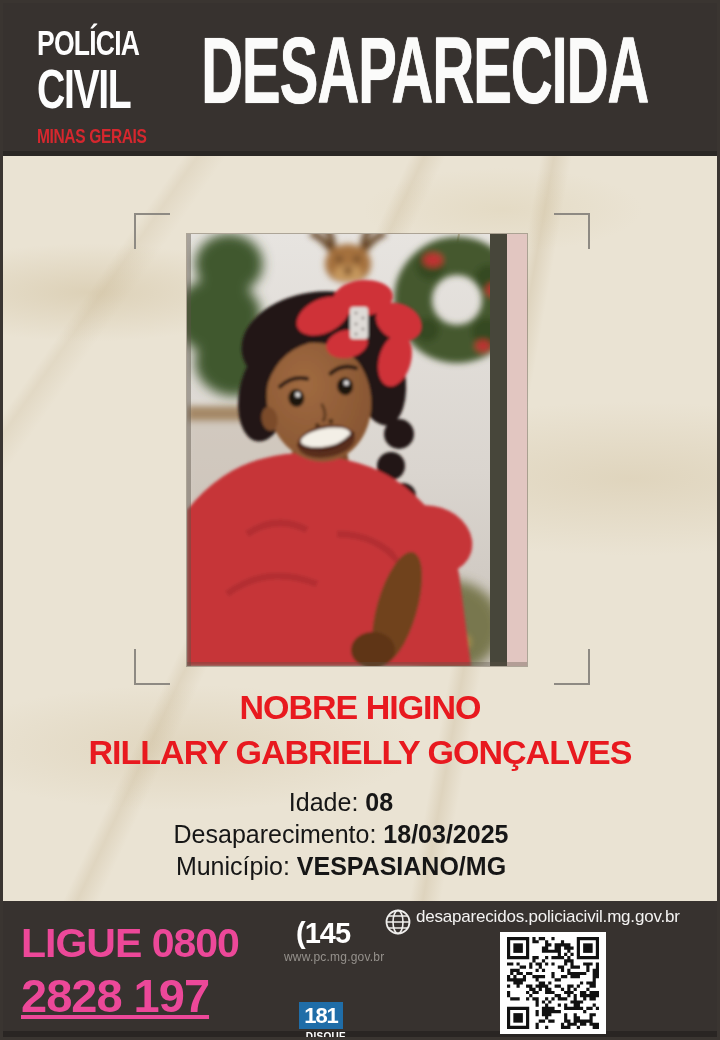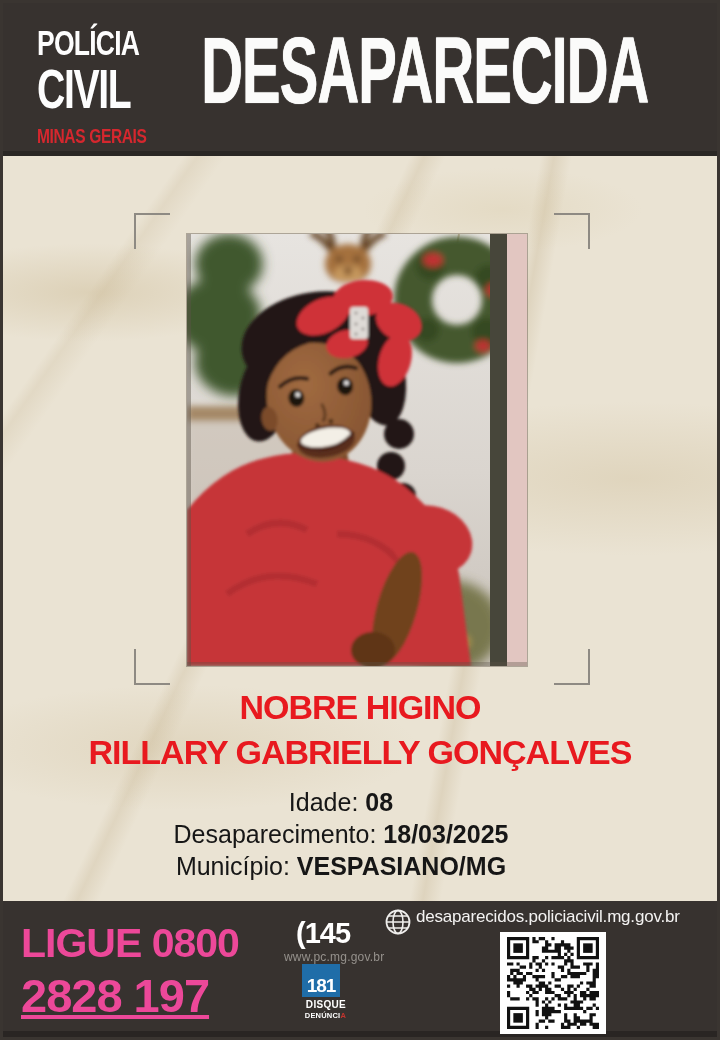--- a/index.html
+++ b/index.html
@@ -54,22 +54,22 @@
     box-shadow:inset 0 -6px 0 rgba(0,0,0,.25);}
   .call{position:absolute;left:18px;top:22px;width:250px;text-align:left;
     color:#ec4899;font-weight:bold;line-height:1;}
   .call-l1{display:block;font-size:41px;letter-spacing:-1px;}
   .call-l2{display:block;font-size:47px;letter-spacing:-1px;margin-top:8px;text-decoration:underline;}
   .p197{position:absolute;left:281px;top:18px;width:78px;text-align:center;color:#fff;line-height:1;}
   .p197-num{font-size:29px;font-weight:bold;white-space:nowrap;letter-spacing:-1px;}
   .p197-paren{font-weight:bold;}
   .p197-site{font-size:12px;color:#95918c;margin-top:3px;letter-spacing:.2px;}
   .p181{position:absolute;left:293px;top:63px;width:50px;text-align:center;line-height:1;}
-  .p181-num{display:inline-block;background:#1f6da8;color:#fff;font-weight:bold;font-size:19px;
-    padding:12px 5px 2px 5px;letter-spacing:-1px;}
+  .p181-num{display:inline-block;background:#1f6da8;color:#fff;font-weight:bold;font-size:22px;
+    padding:3px 5px 2px 5px;letter-spacing:-1px;margin-top:38px;}
   .p181-w1{display:block;color:#fff;font-weight:bold;font-size:10px;margin-top:3px;letter-spacing:.3px;text-align:right;}
   .p181-w2{display:block;color:#fff;font-weight:bold;font-size:7.5px;margin-top:2px;letter-spacing:.2px;text-align:right;}
   .p181-w2 .red{color:#c3342e;}
   .site{position:absolute;left:380px;top:6px;display:flex;align-items:flex-start;gap:3px;}
   .site-url{color:#f4f3f2;font-size:17px;letter-spacing:-.2px;white-space:nowrap;}
   .qr{position:absolute;left:497px;top:31px;width:106px;height:102px;background:#fff;padding:5px;}
   .qr svg{display:block;width:96px;height:92px;}
 </style>
 </head>
 <body>

